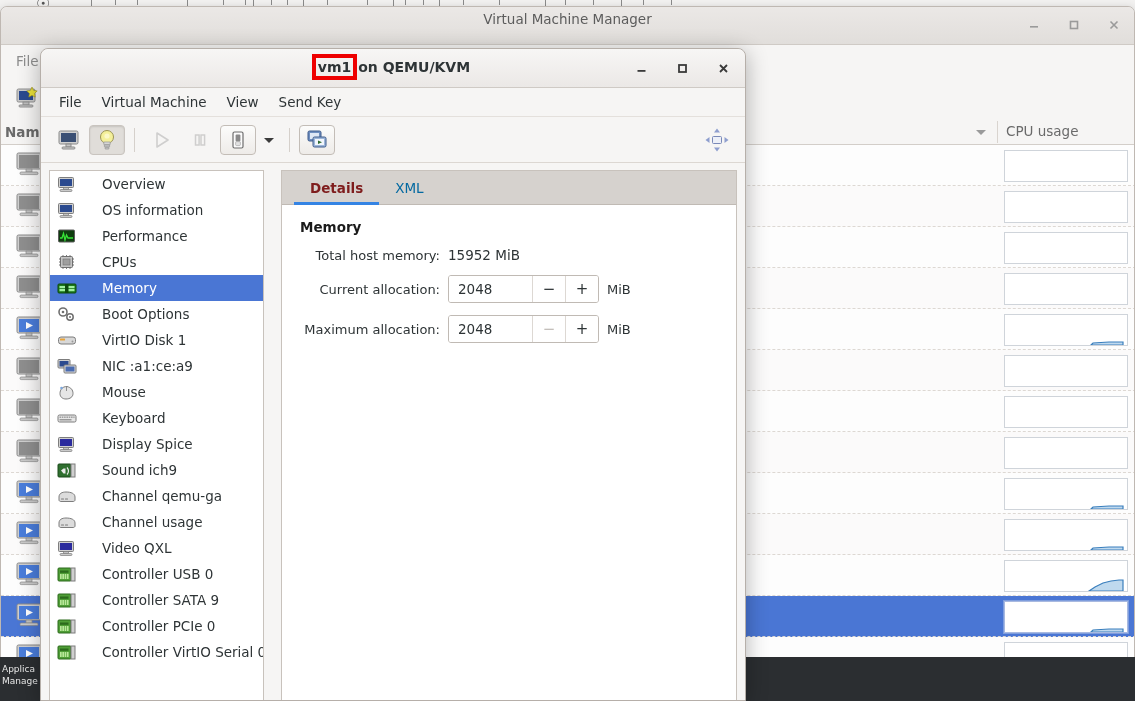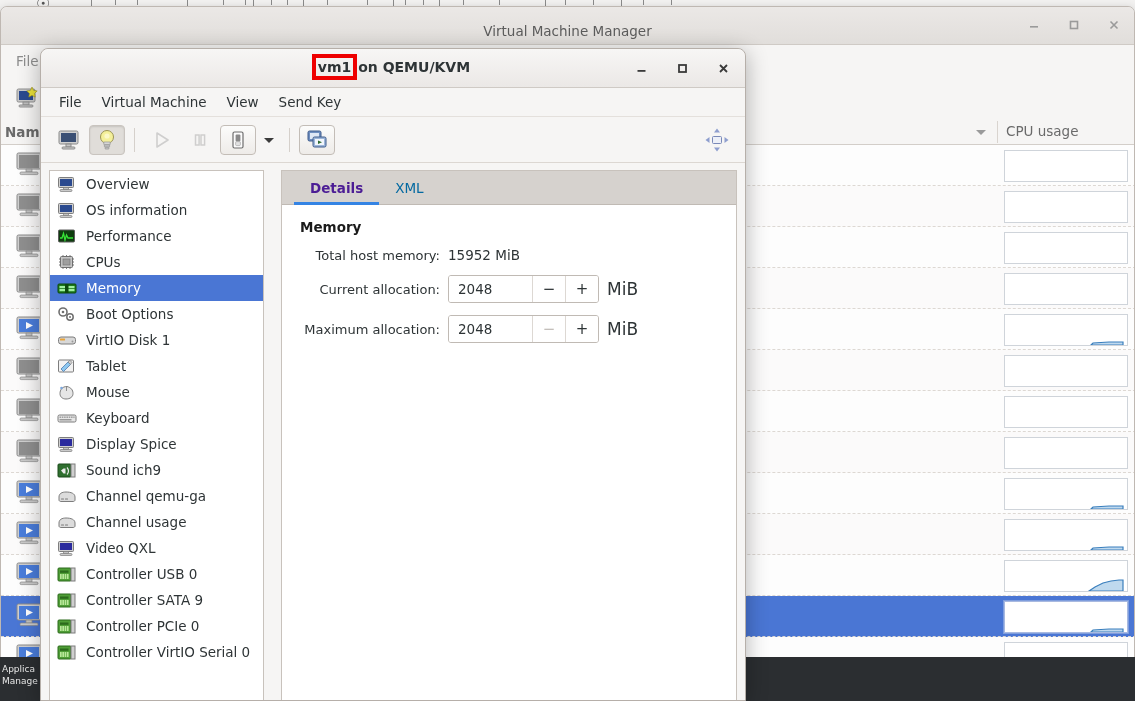--- a/index.html
+++ b/index.html
@@ -38,21 +38,21 @@
     box-shadow: 0 2px 8px rgba(0,0,0,0.18);
     overflow: hidden;
   }
   .vmm-titlebar {
     position: relative; height: 38px;
     background: linear-gradient(#ebe8e6,#e1dedb);
     border-bottom: 1px solid #cfcac5;
     border-radius: 6px 6px 0 0;
   }
   .vmm-title {
-    position: absolute; left: 0; right: 0; top: 16px;
+    position: absolute; left: 0; right: 0; top: 4px;
     text-align: center; font-size: 13.5px; color: #5c5c5c;
   }
   .vmm-wbtns { position: absolute; right: 10px; top: 8px; display: flex; gap: 20px; }
   .wbtn {
     width: 20px; height: 20px; display: flex; align-items: center; justify-content: center;
     color: #8a8a8a; font-size: 14px; line-height: 1;
   }
   .wbtn svg { display: block; }
 
   .vmm-menubar {
@@ -164,21 +164,21 @@
   .tb-arrow { width: 22px; height: 30px; display: flex; align-items: center; justify-content: center; }
   .tb-spacer { flex: 1; }
 
   .vd-body { position: relative; height: 539px; display: flex; background: #f6f5f4; }
 
   .hw-list {
     width: 215px; margin: 7px 0 0 8px; background: #ffffff;
     border: 1px solid #c8c2bc; overflow: hidden;
   }
   .hw-item {
-    display: flex; align-items: center; height: 26px; padding-left: 6px; gap: 8px;
+    display: flex; align-items: center; height: 26px; padding-left: 6px; gap: 24px;
     font-size: 13.5px; color: #2e3436; white-space: nowrap;
   }
   .hw-item.active { background: #4a76d4; color: #ffffff; }
   .hw-ico { width: 22px; height: 18px; flex: 0 0 22px; display: flex; align-items: center; justify-content: center; }
 
   .hw-scroll {
     width: 6px; margin: 7px 2px 0 0; background: transparent;
   }
 
   .detail-pane {
@@ -186,21 +186,21 @@
     background: #ffffff; border: 1px solid #c8c2bc; border-bottom: none;
   }
   .tabs {
     display: flex; height: 34px; background: #d6d2ce; border-bottom: 1px solid #c0bab4;
     padding-left: 12px; align-items: stretch;
   }
   .tab {
     padding: 0 16px; display: flex; align-items: center; font-size: 13.5px;
     color: #0369a1; position: relative;
   }
-  .tab.active { color: #4c1d95; font-weight: 700; }
+  .tab.active { color: #7f1d1d; font-weight: 700; }
   .tab.active::after {
     content: ""; position: absolute; left: 0; right: 0; bottom: -1px; height: 3px; background: #3584e4;
   }
   .pane-inner { padding: 14px 18px; background: #ffffff; flex: 1; }
   .sec-title { font-size: 13.5px; font-weight: 700; color: #1b1b1b; margin: 0 0 12px 0; }
 
   .frow { display: flex; align-items: center; margin-bottom: 12px; }
   .flabel { width: 148px; text-align: right; padding-right: 8px; font-size: 13px; color: #2e3436; }
   .fvalue { font-size: 13.5px; color: #2e3436; }
 
@@ -210,21 +210,21 @@
   }
   .spin-input {
     width: 83px; border: none; outline: none; font-size: 13.5px; color: #2e3436;
     padding-left: 9px; background: #ffffff; font-family: inherit;
   }
   .spin-btn {
     width: 33px; display: flex; align-items: center; justify-content: center;
     border-left: 1px solid #ddd8d3; background: #ffffff; font-size: 15px; color: #2e3436;
   }
   .spin-btn.dis { color: #c2bdb8; }
-  .unit { margin-left: 8px; font-size: 17px; color: #2e3436; }
+  .unit { margin-left: 8px; font-size: 13px; color: #2e3436; }
 </style>
 </head>
 <body>
 
 <div id="root">
 
   <div class="top-sliver">
     <div class="sliver-glyph">☉</div>
     <div class="ruler-ticks" id="ruler">
         <span style="left: 16px; height: 8px;"></span>
@@ -639,26 +639,27 @@
                 <rect x="1.5" y="5" width="17" height="7" rx="2.5" fill="#d8d8d8" stroke="#7d7d7d"></rect>
                 <rect x="3" y="6.5" width="5" height="2" rx=".5" fill="#e8a33a"></rect>
                 <circle cx="15.5" cy="9.5" r="1" fill="#9a9a9a"></circle>
               </svg>
             </span>
             <span>VirtIO Disk 1</span>
           </div>
           <div class="hw-item">
             <span class="hw-ico">
               <svg width="20" height="17" viewBox="0 0 20 17">
-                <rect x="1.5" y="2" width="15" height="12" rx="1" fill="#f2f2f2" stroke="#7d7d7d"></rect>
-                <path d="M4 11 L11 4 L13.5 6.5 L6.5 13.5 Z" fill="#8ec8f0" stroke="#4a7ab0" stroke-width=".8"></path>
-                <path d="M11 4 L12.8 2.2 L15 4.4 L13.5 6.5 Z" fill="#cfcfcf" stroke="#7d7d7d" stroke-width=".7"></path>
-              </svg>
-            </span>
-            <span>Tablet</span>
+                <rect x="1" y="1.5" width="12" height="8.5" rx="1" fill="#cfcfcf" stroke="#7d7d7d"></rect>
+                <rect x="2.5" y="3" width="9" height="5.5" fill="#2b4a8f"></rect>
+                <rect x="7" y="7" width="12" height="8" rx="1" fill="#d8d8d8" stroke="#7d7d7d"></rect>
+                <rect x="8.5" y="8.5" width="9" height="5" fill="#4a6bb0"></rect>
+              </svg>
+            </span>
+            <span>NIC :a1:ce:a9</span>
           </div>
           <div class="hw-item">
             <span class="hw-ico">
               <svg width="20" height="17" viewBox="0 0 20 17">
                 <path d="M10 2.5 C5 2.5 3 6 3 9.5 C3 13 5.5 15 9 15 C13 15 16 13 16 9.5 C16 6 14 3.5 10 2.5 Z" fill="#e6e6e6" stroke="#7d7d7d"></path>
                 <path d="M9.5 3 v4" stroke="#8e8e8e" stroke-width="1"></path>
                 <circle cx="4.5" cy="4" r="1.3" fill="#7aa6dd"></circle>
               </svg>
             </span>
             <span>Mouse</span>

